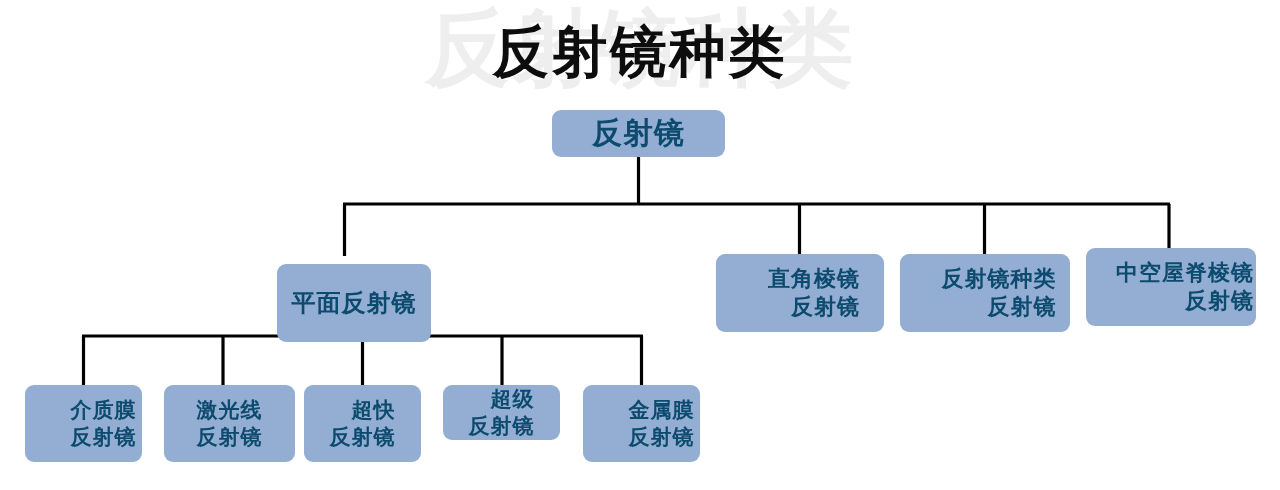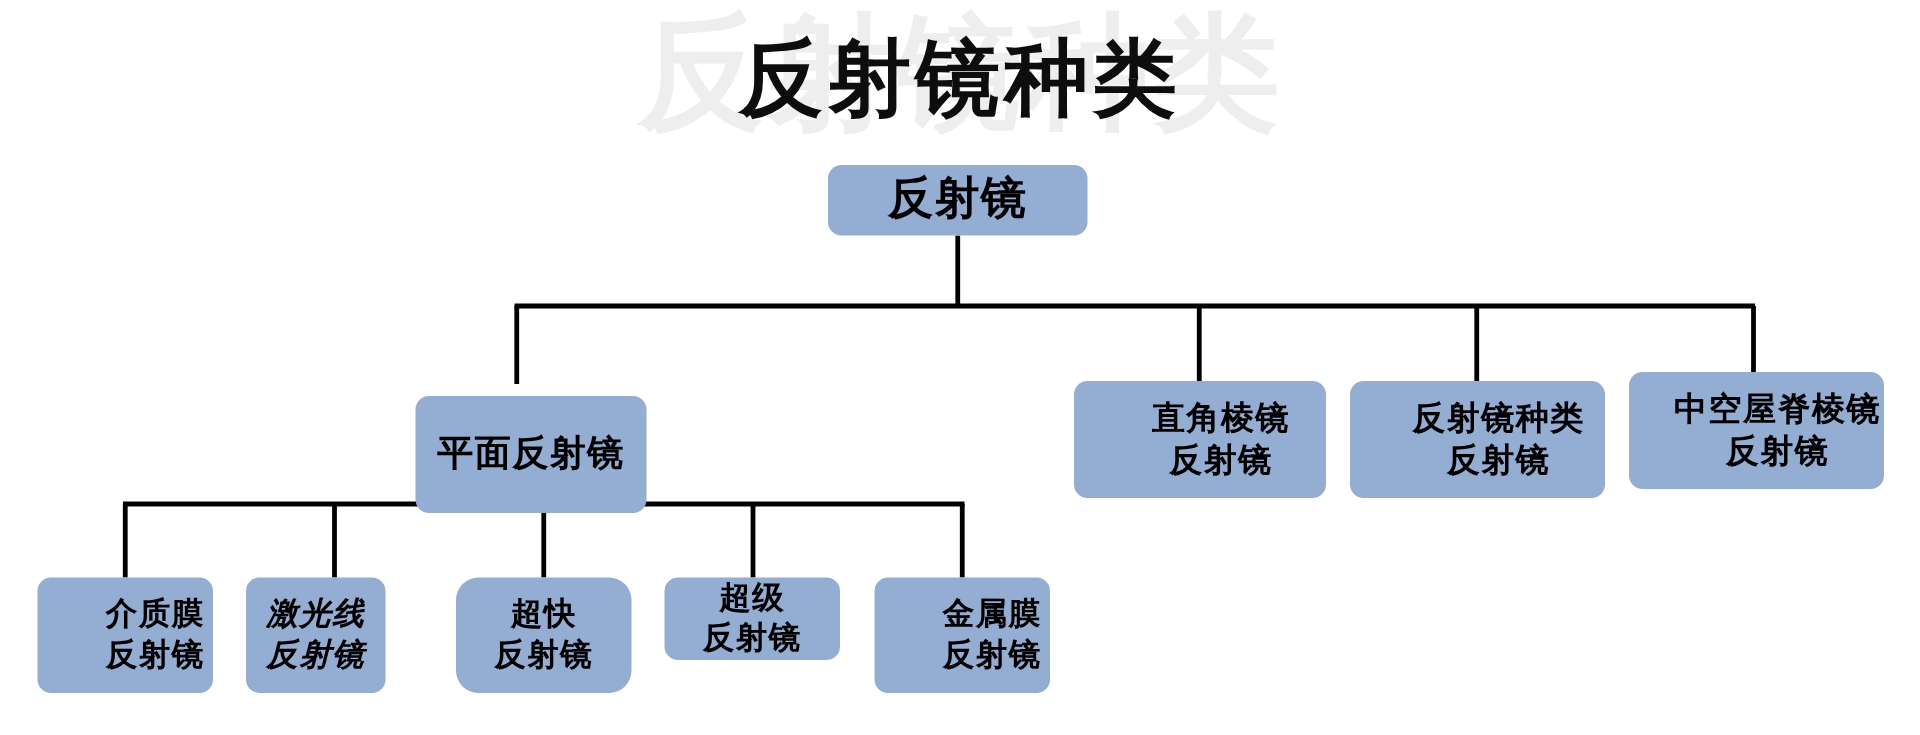--- a/index.html
+++ b/index.html
@@ -61,26 +61,26 @@
     height: 490px;
     pointer-events: none;
   }
 
   
   .node {
     position: absolute;
     box-sizing: border-box;
     background: #93aed2;
     border-radius: 9px;
-    color: #000000;
+    color: #0c4a6e;
     font-weight: 700;
     display: flex;
     align-items: center;
     justify-content: center;
-    text-align: center;
+    text-align: right;
     line-height: 1.28;
     letter-spacing: 1px;
     white-space: pre-line;
   }
 
   .node-root  { font-size: 30px; }
   .node-l2    { font-size: 24px; }
   .node-l2-m  { font-size: 22px; padding-left: 28px; }
   .node-leaf  { font-size: 21px; }
 </style>
@@ -123,24 +123,24 @@
 
   <div class="node node-l2-m" style="left:900px; top:254px; width:170px; height:78px;">反射镜种类
 反射镜</div>
 
   <div class="node node-l2-m" style="left:1086px; top:248px; width:170px; height:78px;">中空屋脊棱镜
 反射镜</div>
 
   <div class="node node-leaf" style="left:25px; top:385px; width:117px; height:77px;padding-left:40px;">介质膜
 反射镜</div>
 
-  <div class="node node-leaf" style="left:164px; top:385px; width:93px; height:77px;font-style:italic;">激光线
+  <div class="node node-leaf" style="left:164px; top:385px; width:131px; height:77px;">激光线
 反射镜</div>
 
-  <div class="node node-leaf" style="left:304px; top:385px; width:117px; height:77px;border-radius:15px;">超快
+  <div class="node node-leaf" style="left:304px; top:385px; width:117px; height:77px;">超快
 反射镜</div>
 
   <div class="node node-leaf" style="left:443px; top:385px; width:117px; height:55px;">超级
 反射镜</div>
 
   <div class="node node-leaf" style="left:583px; top:385px; width:117px; height:77px;padding-left:40px;">金属膜
 反射镜</div>
 
 </div>
 

